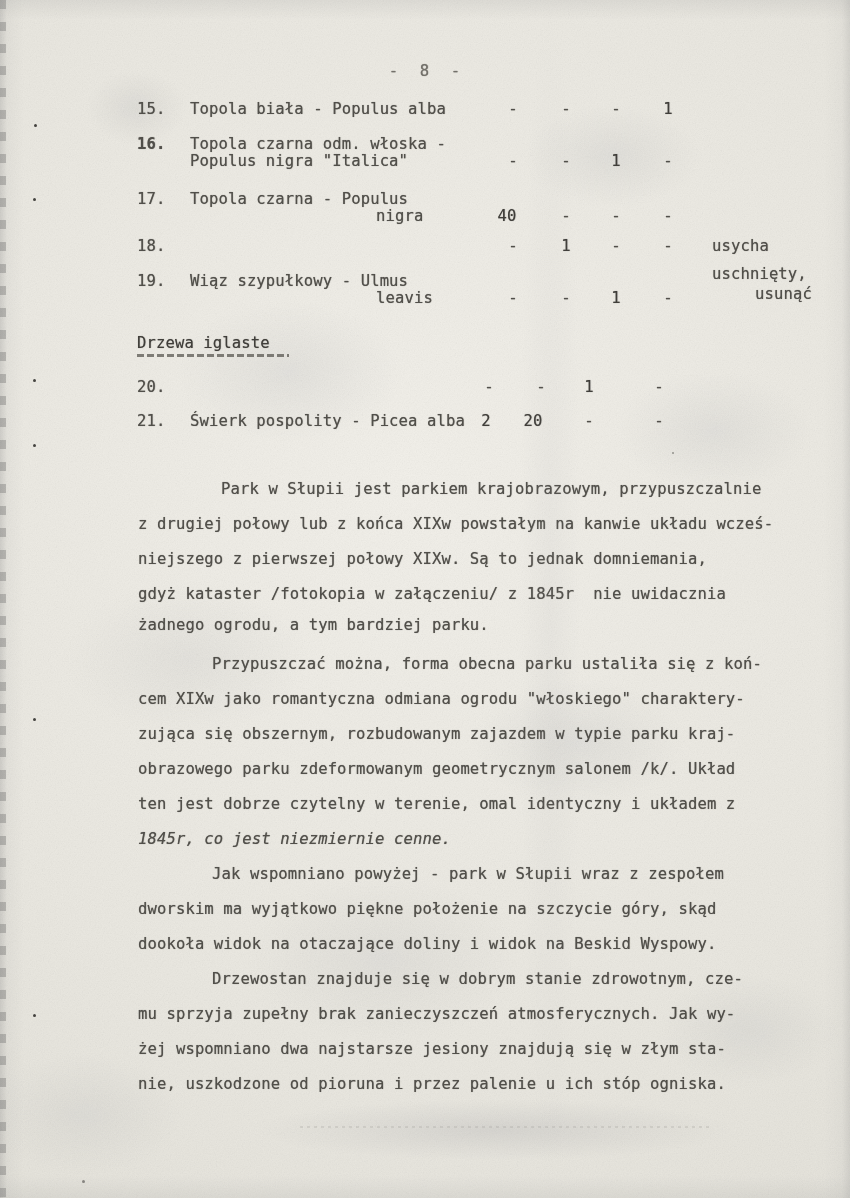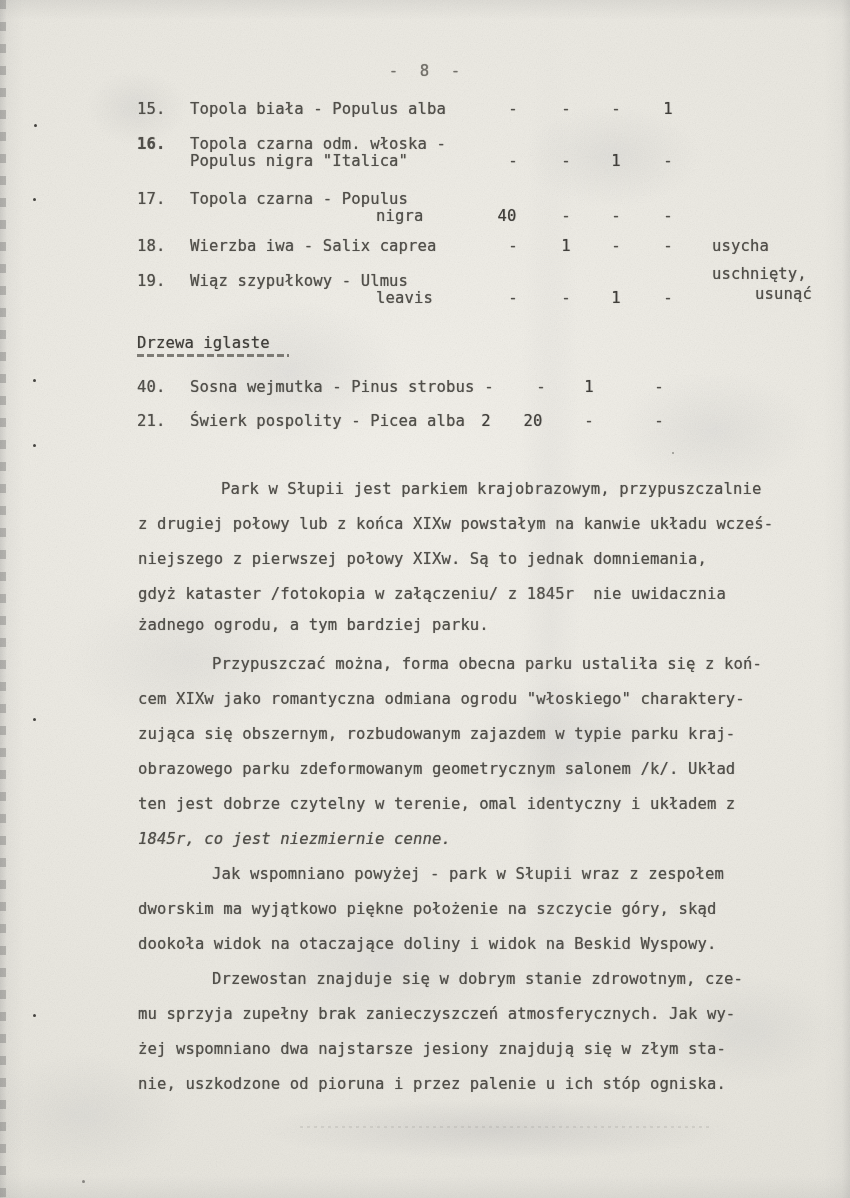--- a/index.html
+++ b/index.html
@@ -170,42 +170,40 @@
 
   <div class="ink num" style="left:137px; top:190px;">17.</div>
   <div class="ink" style="left:190px; top:190px;">Topola czarna - Populus</div>
   <div class="ink" style="left:376px; top:207px;">nigra</div>
   <div class="ink colval bolder" style="left:496px; top:207px;">40</div>
   <div class="ink colval" style="left:555px; top:207px;">-</div>
   <div class="ink colval" style="left:605px; top:207px;">-</div>
   <div class="ink colval" style="left:657px; top:207px;">-</div>
 
   <div class="ink num" style="left:137px; top:237px;">18.</div>
-  <div class="ink" style="left:190px; top:237px;">Wierzba iwa - Salix caprea</div>
   <div class="ink colval" style="left:502px; top:237px;">-</div>
   <div class="ink colval bolder" style="left:555px; top:237px;">1</div>
   <div class="ink colval" style="left:605px; top:237px;">-</div>
   <div class="ink colval" style="left:657px; top:237px;">-</div>
   <div class="ink" style="left:712px; top:237px;">usycha</div>
 
   <div class="ink num" style="left:137px; top:272px;">19.</div>
   <div class="ink" style="left:190px; top:272px;">Wiąz szypułkowy - Ulmus</div>
   <div class="ink" style="left:376px; top:289px;">leavis</div>
   <div class="ink colval" style="left:502px; top:289px;">-</div>
   <div class="ink colval" style="left:555px; top:289px;">-</div>
   <div class="ink colval bolder" style="left:605px; top:289px;">1</div>
   <div class="ink colval" style="left:657px; top:289px;">-</div>
   <div class="ink" style="left:712px; top:265px;">uschnięty,</div>
   <div class="ink" style="left:755px; top:285px;text-align:right;">usunąć</div>
 
   <div class="ink bolder" style="left:137px; top:334px;">Drzewa iglaste</div>
   <div class="heading-underline" style="left:137px; top:354px; width:152px;"></div>
 
-  <div class="ink num" style="left:137px; top:378px;">40.</div>
-  <div class="ink" style="left:190px; top:378px;">Sosna wejmutka - Pinus strobus</div>
+  <div class="ink num" style="left:137px; top:378px;">20.</div>
   <div class="ink colval" style="left:478px; top:378px;">-</div>
   <div class="ink colval" style="left:530px; top:378px;">-</div>
   <div class="ink colval bolder" style="left:578px; top:378px;">1</div>
   <div class="ink colval" style="left:648px; top:378px;">-</div>
 
   <div class="ink num" style="left:137px; top:412px;">21.</div>
   <div class="ink" style="left:190px; top:412px;">Świerk pospolity - Picea alba</div>
   <div class="ink colval bolder" style="left:475px; top:412px;">2</div>
   <div class="ink colval bolder" style="left:522px; top:412px;">20</div>
   <div class="ink colval" style="left:578px; top:412px;">-</div>

